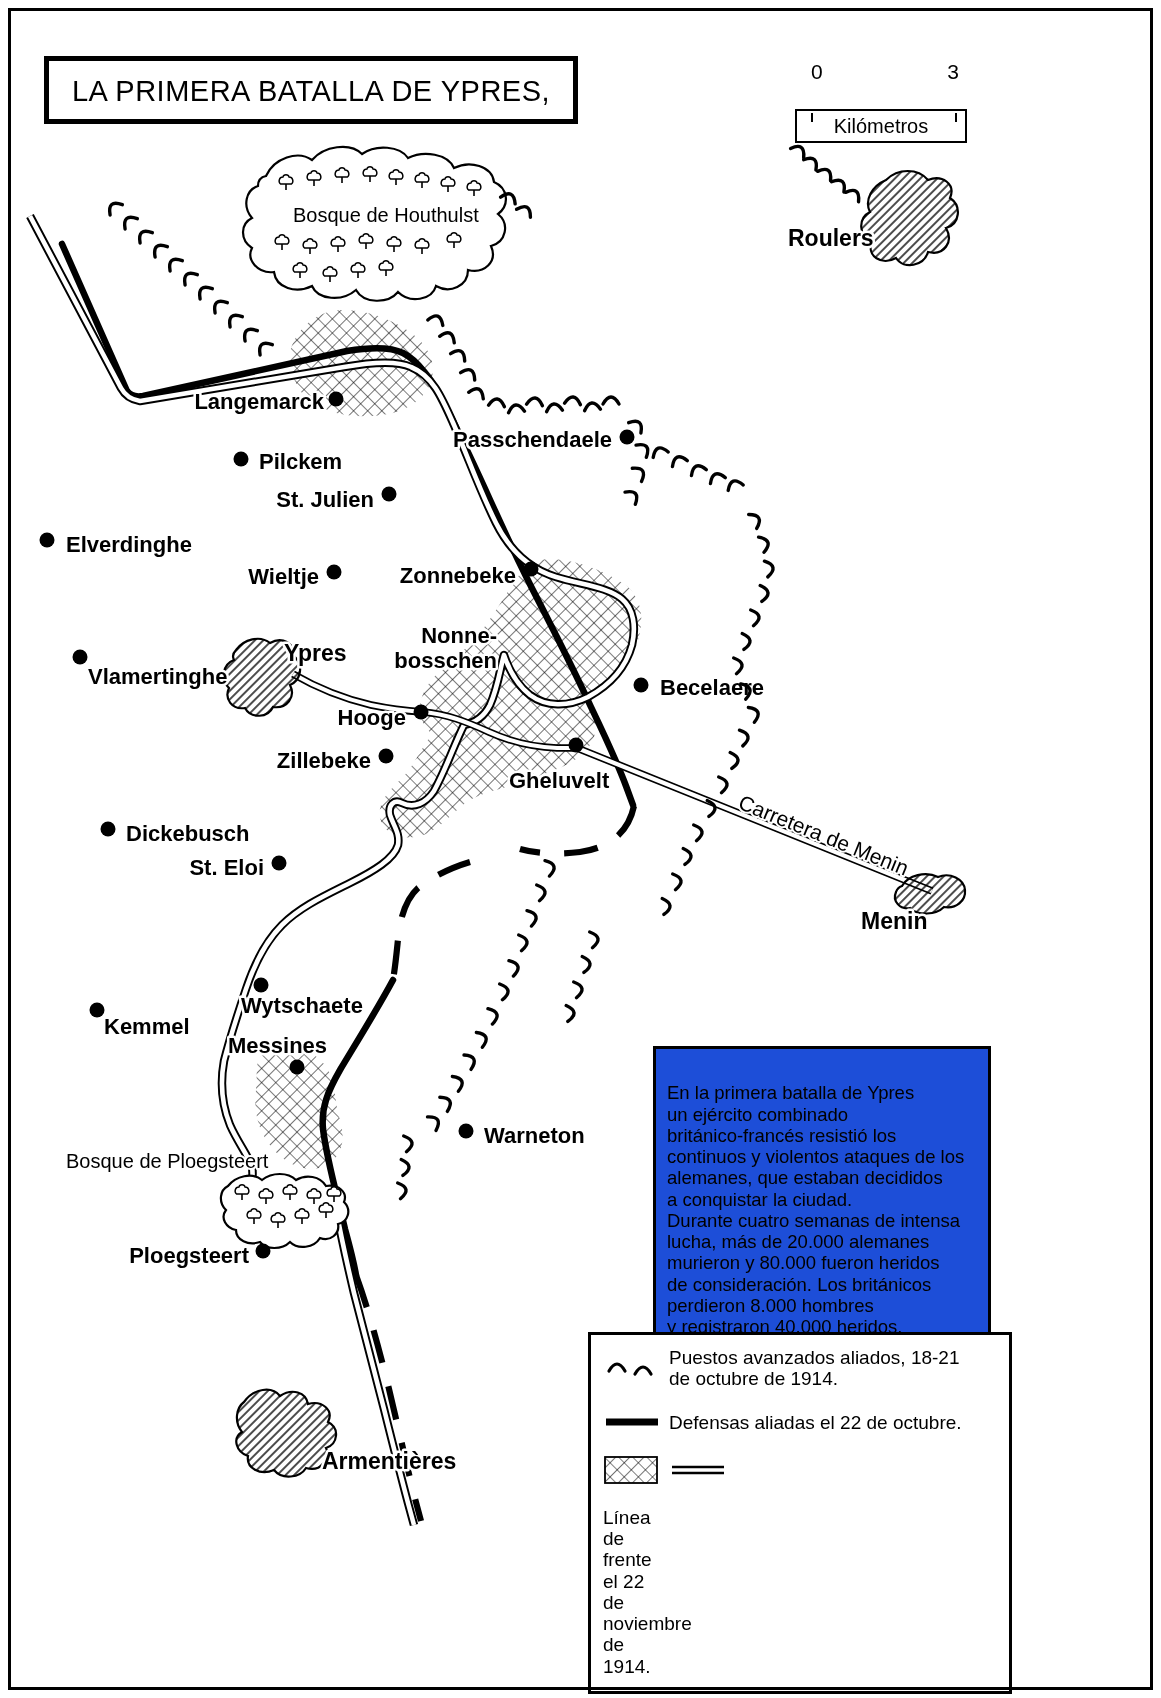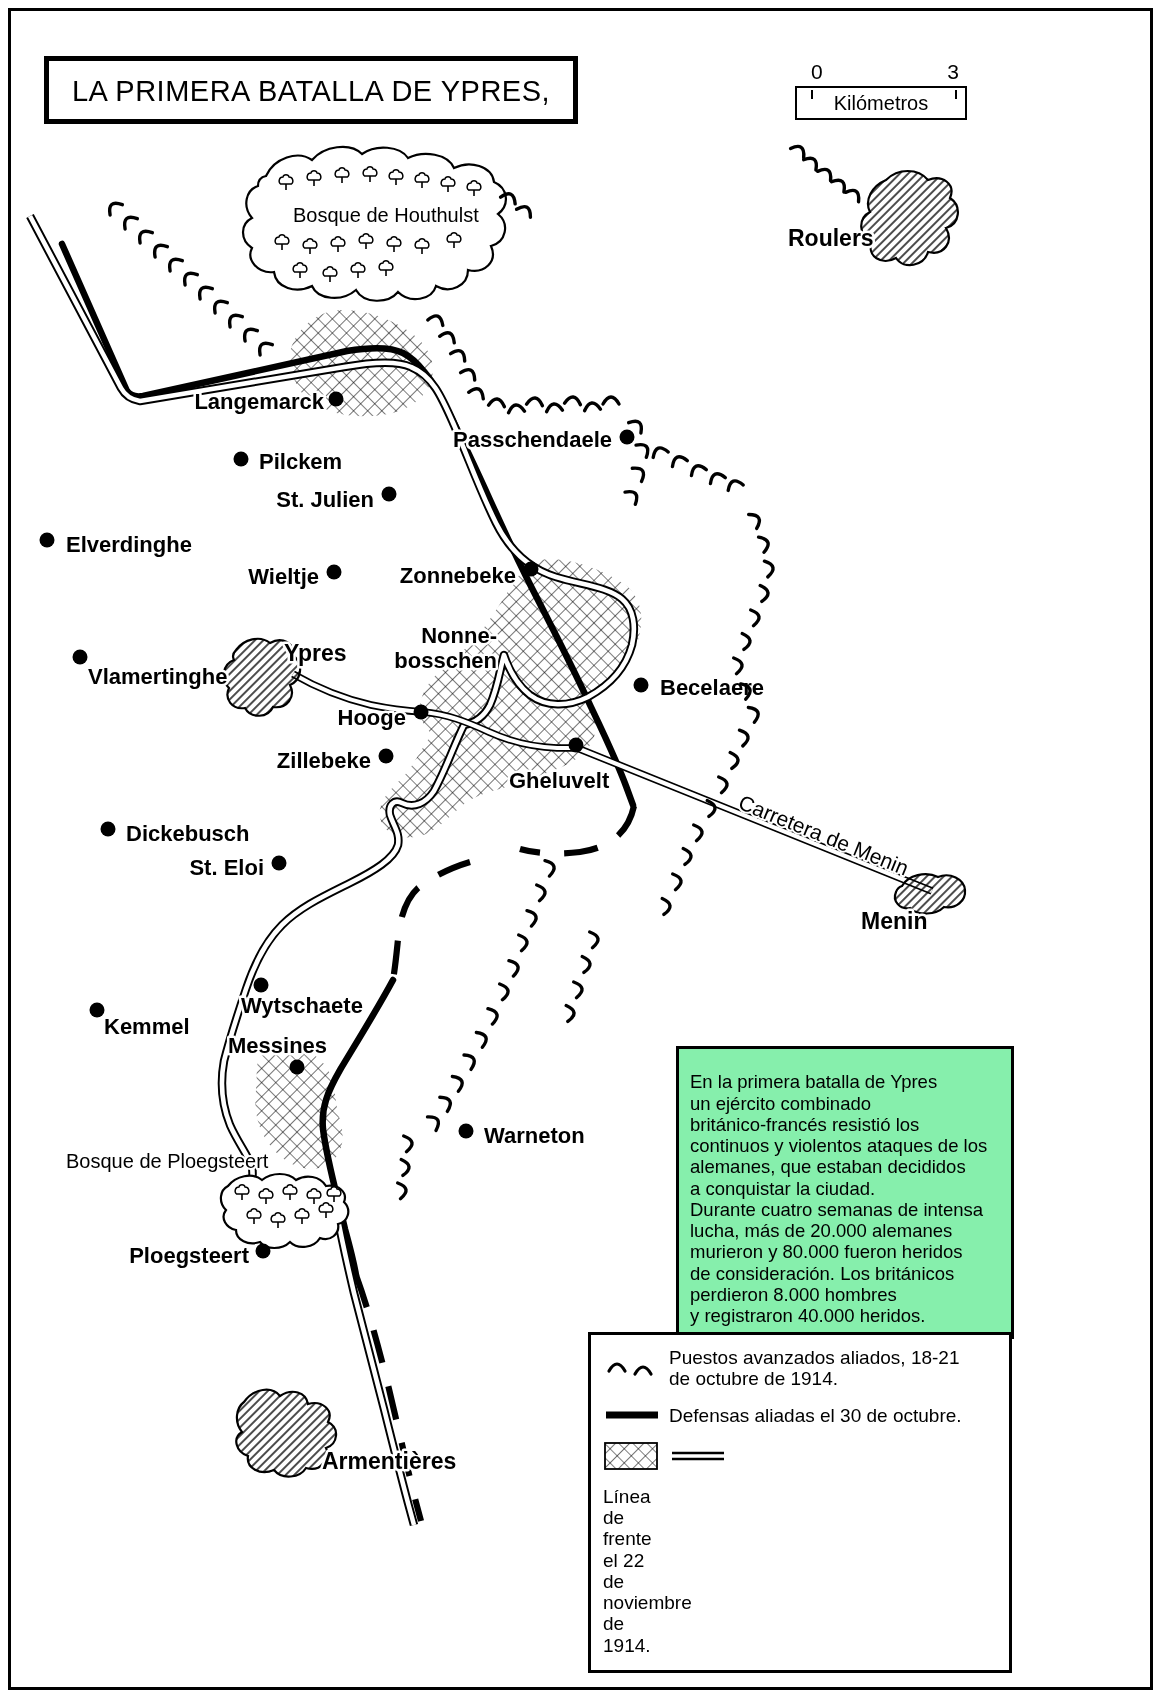--- a/index.html
+++ b/index.html
@@ -21,28 +21,28 @@
   .town-label{font:bold 22px "Liberation Sans",sans-serif;fill:#000;paint-order:stroke;stroke:#fff;stroke-width:5px;stroke-linejoin:round;}
   .city-label{font:bold 23px "Liberation Sans",sans-serif;fill:#000;paint-order:stroke;stroke:#fff;stroke-width:5px;stroke-linejoin:round;}
   .forest-label{font:20px "Liberation Sans",sans-serif;fill:#000;paint-order:stroke;stroke:#fff;stroke-width:4px;stroke-linejoin:round;}
   .road-label{font:21px "Liberation Sans",sans-serif;fill:#000;paint-order:stroke;stroke:#fff;stroke-width:4px;stroke-linejoin:round;}
 
   
   .title-box{position:absolute;left:44px;top:56px;width:508px;border:5px solid #000;background:#fff;
     text-align:center;padding:13px 8px 11px;font-weight:normal;font-size:29px;line-height:1.18;letter-spacing:.5px;}
   .scalebar{position:absolute;left:795px;top:60px;width:172px;}
   .scale-nums{display:flex;justify-content:space-between;padding:0 8px 2px 16px;font-size:21px;}
-  .scale-box{border:2px solid #000;height:30px;display:flex;align-items:center;justify-content:center;font-size:20px;position:relative;background:transparent;}
+  .scale-box{border:2px solid #000;height:30px;display:flex;align-items:center;justify-content:center;font-size:20px;position:relative;background:transparent;margin-top:23px;}
   .scale-box::before,.scale-box::after{content:"";position:absolute;top:2px;width:2px;height:9px;background:#000;}
   .scale-box::before{left:14px;}
   .scale-box::after{right:8px;}
-  .narrative-box{position:absolute;left:676px;top:1046px;width:310px;border:3px solid #000;background:#86efac;
-    padding:1px 11px 10px;font-size:18.5px;line-height:1.15;white-space:pre-line;}
+  .narrative-box{position:absolute;left:653px;top:1046px;width:310px;border:3px solid #000;background:#1d4ed8;
+    padding:12px 11px 10px;font-size:18.5px;line-height:1.15;white-space:pre-line;}
   .legend-box{position:absolute;left:588px;top:1332px;width:394px;border:3px solid #000;background:#fff;
-    padding:12px 12px 14px;display:grid;grid-template-columns:66px 1fr;row-gap:15px;align-items:center;}
+    padding:12px 12px 14px;display:grid;grid-template-columns:66px 1fr;row-gap:22px;align-items:center;}
   .legend-sym{display:flex;align-items:center;justify-content:flex-start;}
   .legend-label{font-size:19px;line-height:1.12;white-space:pre-line;}
 </style>
 </head>
 <body>
 
 <svg class="map" width="1161" height="1698" viewBox="0 0 1161 1698">
   <defs>
     <pattern id="xhatch" width="10" height="10" patternUnits="userSpaceOnUse" patternTransform="rotate(45)">
       <path d="M0,0 H10 M0,0 V10" stroke="#000" stroke-width="1.1" fill="none"></path>
@@ -328,21 +328,21 @@
     </svg>
   </div>
   <div class="legend-label">Puestos avanzados aliados, 18-21
 de octubre de 1914.</div>
 
   <div class="legend-sym">
     <svg width="58" height="12" viewBox="0 0 58 12">
       <line x1="3" y1="6" x2="55" y2="6" stroke="#000" stroke-width="7"></line>
     </svg>
   </div>
-  <div class="legend-label">Defensas aliadas el 30 de octubre.</div>
+  <div class="legend-label">Defensas aliadas el 22 de octubre.</div>
 
   <div class="legend-sym">
     <svg width="58" height="30" viewBox="0 0 58 30">
       <rect x="2" y="2" width="52" height="26" fill="url(#xhatch)" stroke="#000" stroke-width="1.8"></rect>
     </svg>
   </div>
 
   <div class="legend-sym">
     <svg width="58" height="16" viewBox="0 0 58 16">
       <line x1="3" y1="5" x2="55" y2="5" stroke="#000" stroke-width="2.6"></line>

